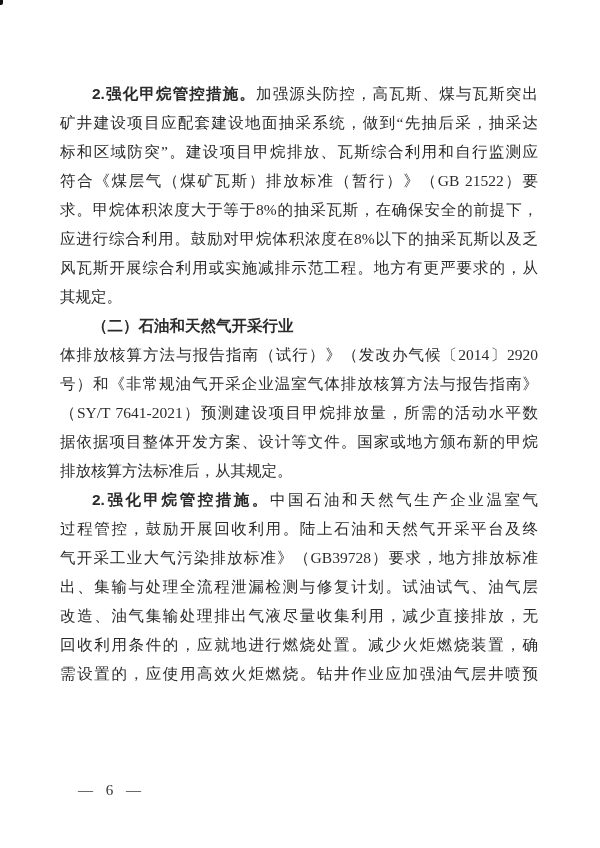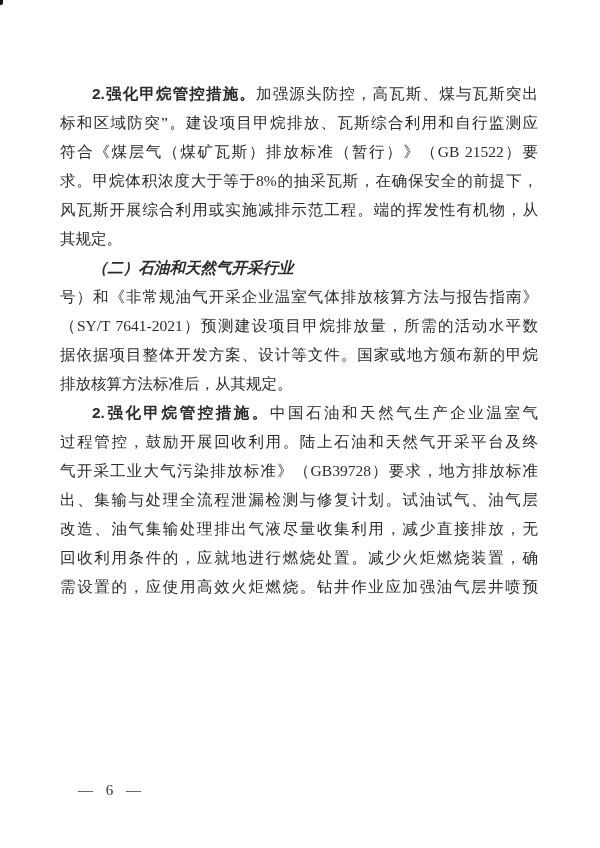--- a/index.html
+++ b/index.html
@@ -52,47 +52,49 @@
     font-family: "Liberation Serif", "DejaVu Serif", serif;
     font-weight: 400;
   }
   .seg-hei {
     font-family: "Liberation Sans", "DejaVu Sans", sans-serif;
     font-weight: 700;
   }
   .seg-kai {
     font-family: "Liberation Serif", "DejaVu Serif", serif;
     font-weight: 700;
-    font-style: italic;
   }
   .page-number {
     position: absolute;
     left: 78px;
     top: 780px;
     font-size: 15px;
     line-height: 20px;
     color: #333333;
     letter-spacing: 1px;
     word-spacing: 7px;
     font-family: "Liberation Serif", "DejaVu Serif", serif;
   }
 </style>
 </head>
 <body>
 
 <div class="page" style="background: rgb(255, 255, 255);">
   <div class="corner-mark"></div>
   <div class="text-block" style="color: rgb(43, 43, 43);">
       <div class="line indent"><span class="seg-hei">2.强化甲烷管控措施。</span><span class="seg-song">加强源头防控，高瓦斯、煤与瓦斯突出</span></div>
+      <div class="line"><span class="seg-song">矿井建设项目应配套建设地面抽采系统，做到“先抽后采，抽采达</span></div>
       <div class="line"><span class="seg-song">标和区域防突”。建设项目甲烷排放、瓦斯综合利用和自行监测应</span></div>
       <div class="line"><span class="seg-song">符合《煤层气（煤矿瓦斯）排放标准（暂行）》（GB 21522）要</span></div>
       <div class="line"><span class="seg-song">求。甲烷体积浓度大于等于8%的抽采瓦斯，在确保安全的前提下，</span></div>
-      <div class="line"><span class="seg-song">风瓦斯开展综合利用或实施减排示范工程。端的挥发性有机物，从</span></div>
+      <div class="line"><span class="seg-song">应进行综合利用。鼓励对甲烷体积浓度在8%以下的抽采瓦斯以及乏</span></div>
+      <div class="line"><span class="seg-song">风瓦斯开展综合利用或实施减排示范工程。地方有更严要求的，从</span></div>
       <div class="line no-just"><span class="seg-song">其规定。</span></div>
       <div class="line indent no-just"><span class="seg-kai">（二）石油和天然气开采行业</span></div>
+      <div class="line"><span class="seg-song">体排放核算方法与报告指南（试行）》（发改办气候〔2014〕2920</span></div>
       <div class="line"><span class="seg-song">号）和《非常规油气开采企业温室气体排放核算方法与报告指南》</span></div>
       <div class="line"><span class="seg-song">（SY/T 7641-2021）预测建设项目甲烷排放量，所需的活动水平数</span></div>
       <div class="line"><span class="seg-song">据依据项目整体开发方案、设计等文件。国家或地方颁布新的甲烷</span></div>
       <div class="line no-just"><span class="seg-song">排放核算方法标准后，从其规定。</span></div>
       <div class="line indent"><span class="seg-hei">2.强化甲烷管控措施。</span><span class="seg-song">中国石油和天然气生产企业温室气</span></div>
       <div class="line"><span class="seg-song">过程管控，鼓励开展回收利用。陆上石油和天然气开采平台及终</span></div>
       <div class="line"><span class="seg-song">气开采工业大气污染排放标准》（GB39728）要求，地方排放标准</span></div>
       <div class="line"><span class="seg-song">出、集输与处理全流程泄漏检测与修复计划。试油试气、油气层</span></div>
       <div class="line"><span class="seg-song">改造、油气集输处理排出气液尽量收集利用，减少直接排放，无</span></div>
       <div class="line"><span class="seg-song">回收利用条件的，应就地进行燃烧处置。减少火炬燃烧装置，确</span></div>

